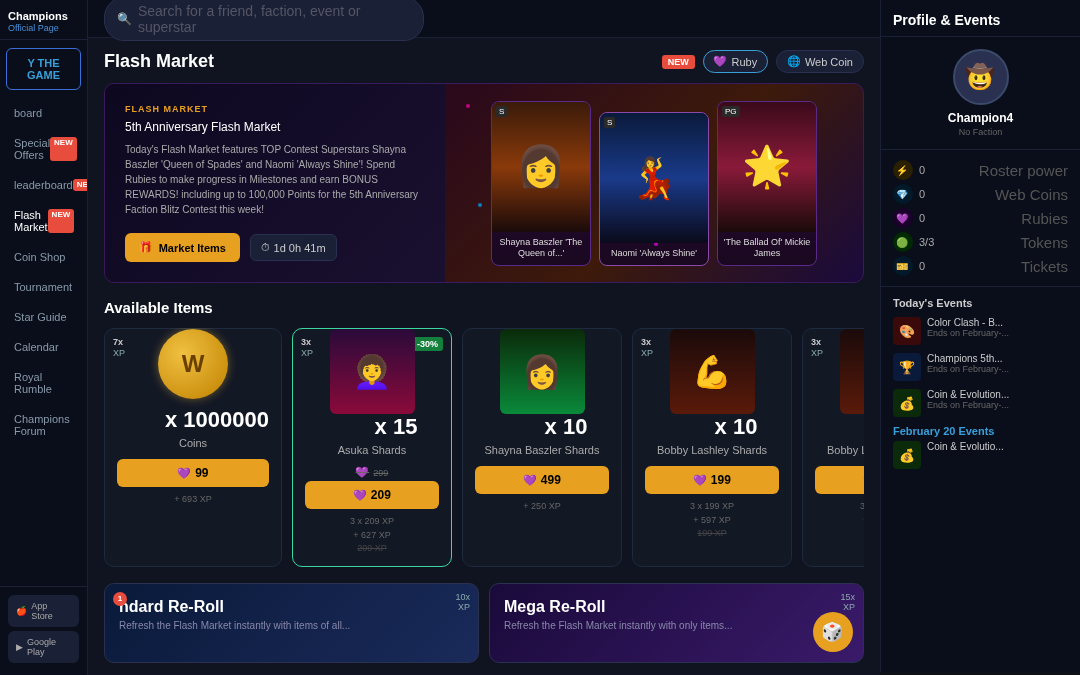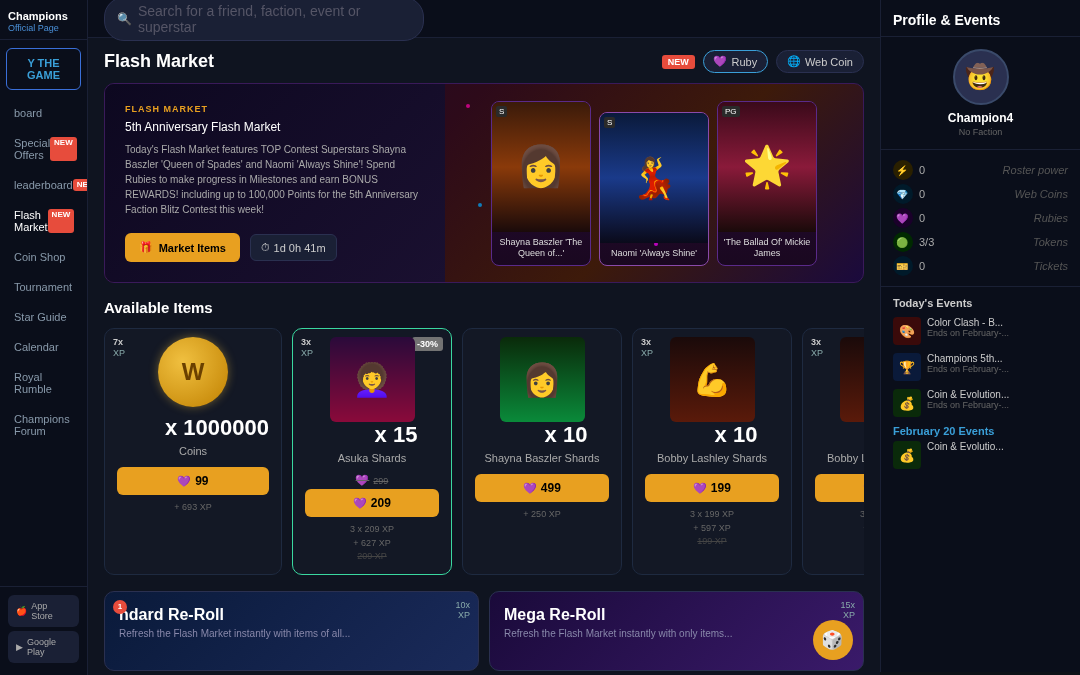--- a/index.html
+++ b/index.html
@@ -312,21 +312,21 @@
       display: flex;
       gap: 10px;
       overflow-x: auto;
       padding-bottom: 4px;
       align-items: stretch;
     }
     .item-card {
       background: #131825;
       border: 1px solid #1e2a40;
       border-radius: 10px;
-      padding: 8px 12px 10px;
+      padding: 0 12px 10px;
       min-width: 160px;
       flex-shrink: 0;
       display: flex;
       flex-direction: column;
       align-items: center;
       position: relative;
     }
     .item-card.highlighted { border-color: #3ad8a0; }
     .item-xp-badge {
       position: absolute;
@@ -334,21 +334,21 @@
       left: 8px;
       font-size: 9px;
       color: #8aa;
       line-height: 1.2;
     }
     .item-xp-badge .xp-value { font-weight: bold; color: #ccc; }
     .discount-badge {
       position: absolute;
       top: 8px;
       right: 8px;
-      background: #737373;
+      background: #15803d;
       color: #fff;
       font-size: 9px;
       font-weight: bold;
       padding: 2px 5px;
       border-radius: 3px;
     }
     .item-img {
       width: 80px;
       height: 80px;
       display: flex;
@@ -571,24 +571,23 @@
     }
     .stat-icon.yellow { background: #2a2000; color: #f0a020; }
     .stat-icon.blue { background: #001a2a; color: #20a0f0; }
     .stat-icon.purple { background: #1a002a; color: #a020f0; }
     .stat-icon.green { background: #002a00; color: #20f020; }
     .stat-value {
       font-size: 11px;
       color: #aaa;
     }
     .stat-label {
-      font-size: 11px;
+      font-size: 15px;
       color: #555;
       margin-left: auto;
-      font-style: italic;
     }
     .events-section {
       padding: 10px 12px;
     }
     .events-title {
       font-size: 11px;
       font-weight: bold;
       color: #ccc;
       margin-bottom: 8px;
     }

